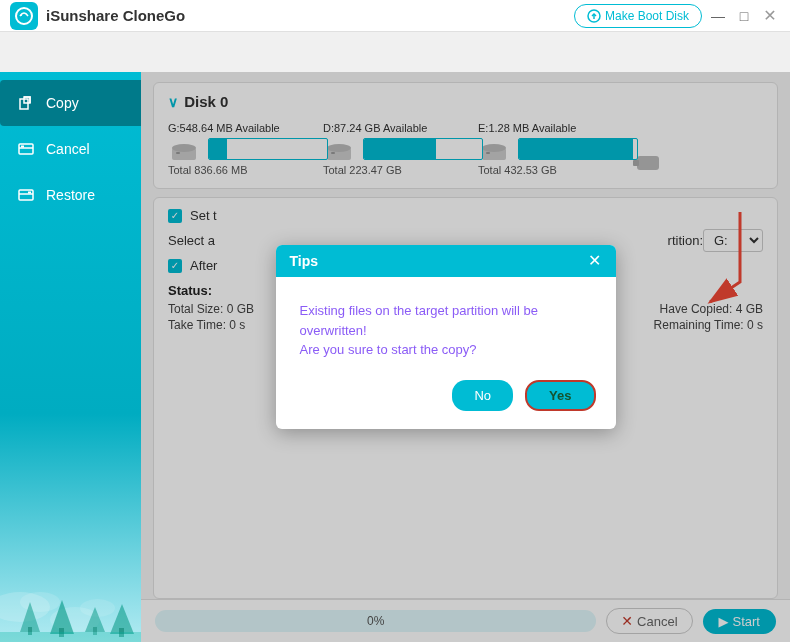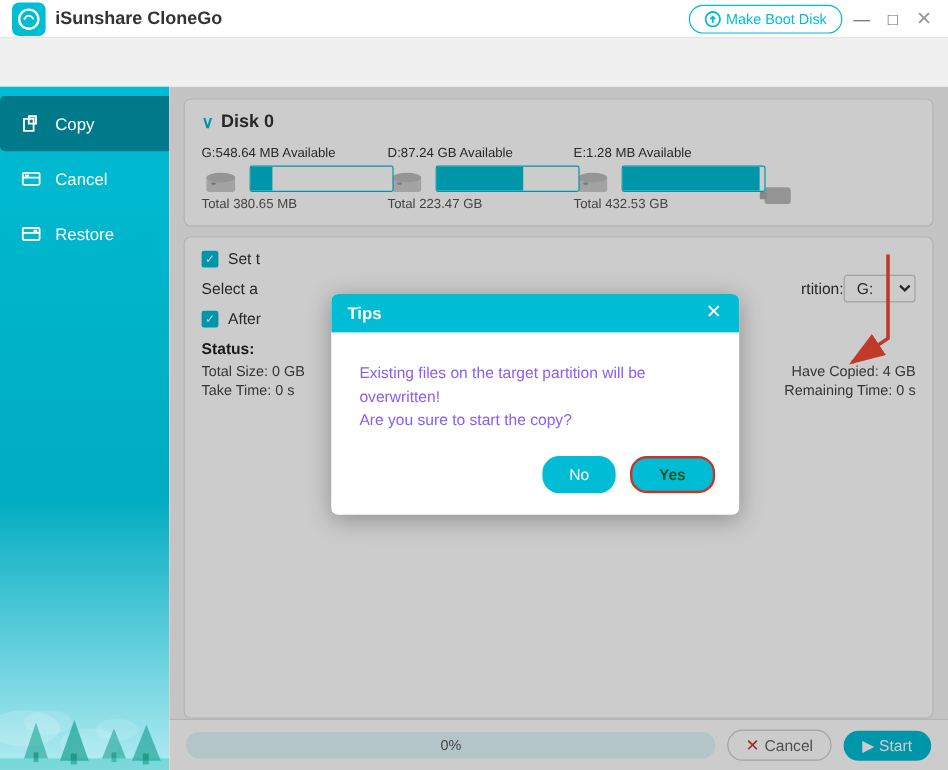--- a/index.html
+++ b/index.html
@@ -410,21 +410,21 @@
           <div class="drive-icon-row">
             <svg class="drive-icon" viewBox="0 0 32 22">
               <rect x="4" y="8" width="24" height="12" rx="2" fill="#ccc"></rect>
               <ellipse cx="16" cy="8" rx="12" ry="4" fill="#bbb"></ellipse>
               <rect x="8" y="12" width="4" height="2" rx="1" fill="#999"></rect>
             </svg>
             <div class="drive-bar-container">
               <div class="drive-bar-fill" style="width:15%;"></div>
             </div>
           </div>
-          <span class="drive-total">Total 380.65 MB</span>
+          <span class="drive-total">Total 836.66 MB</span>
         </div>
 
         <div class="drive-item">
           <span class="drive-label">D:87.24 GB Available</span>
           <div class="drive-icon-row">
             <svg class="drive-icon" viewBox="0 0 32 22">
               <rect x="4" y="8" width="24" height="12" rx="2" fill="#ccc"></rect>
               <ellipse cx="16" cy="8" rx="12" ry="4" fill="#bbb"></ellipse>
               <rect x="8" y="12" width="4" height="2" rx="1" fill="#999"></rect>
             </svg>

